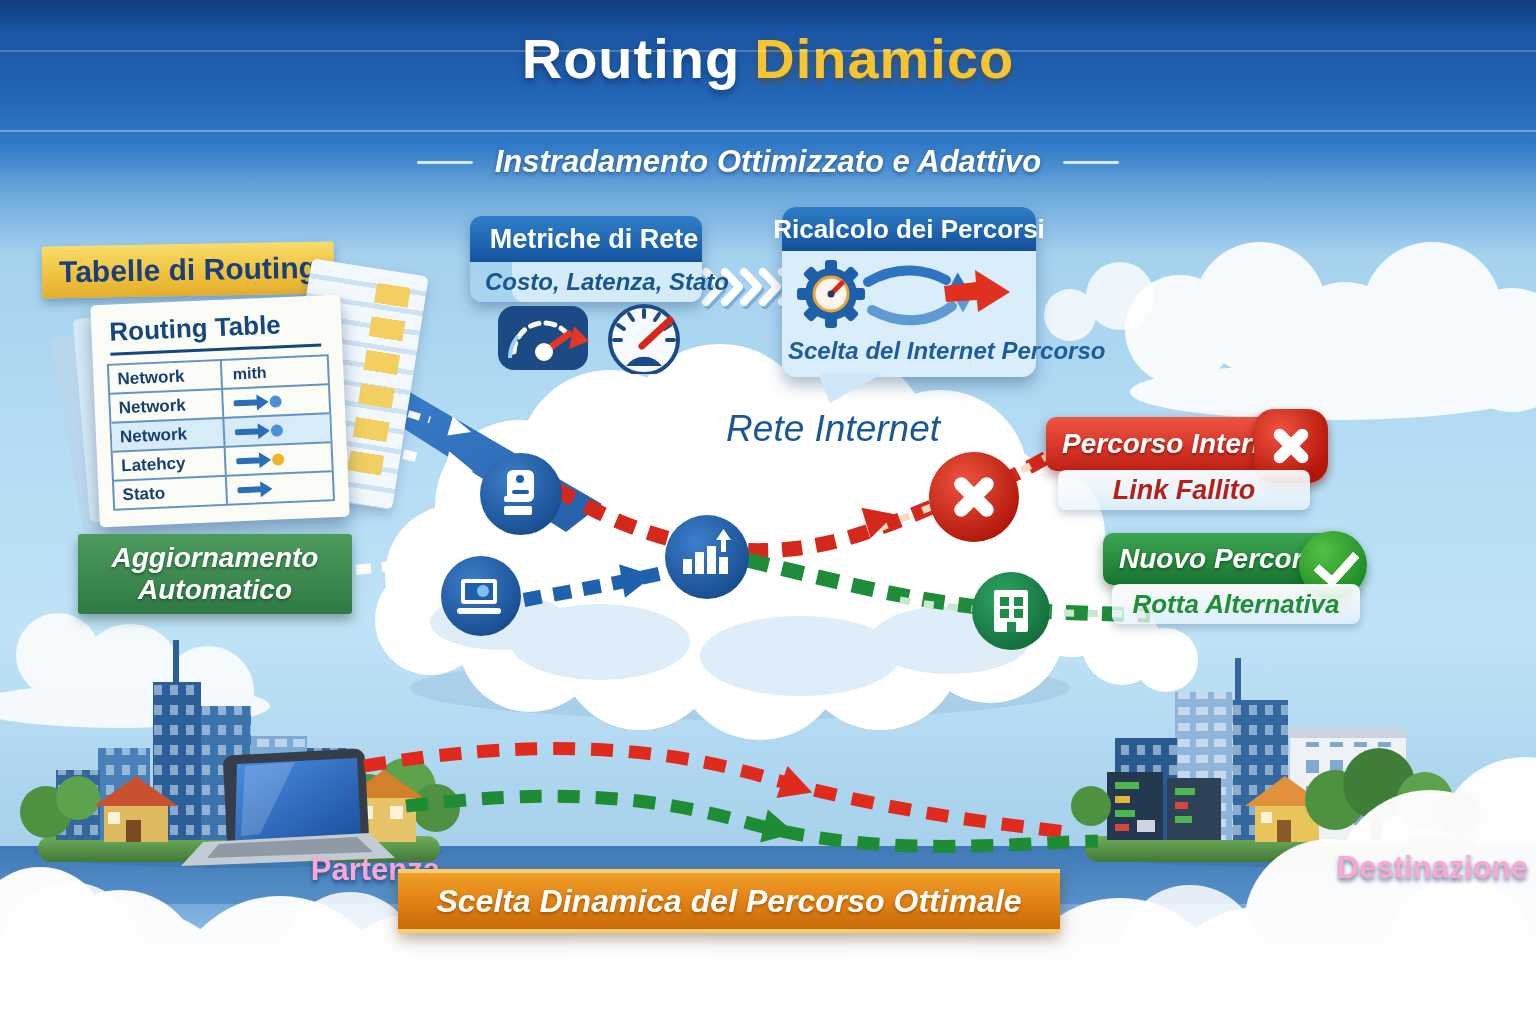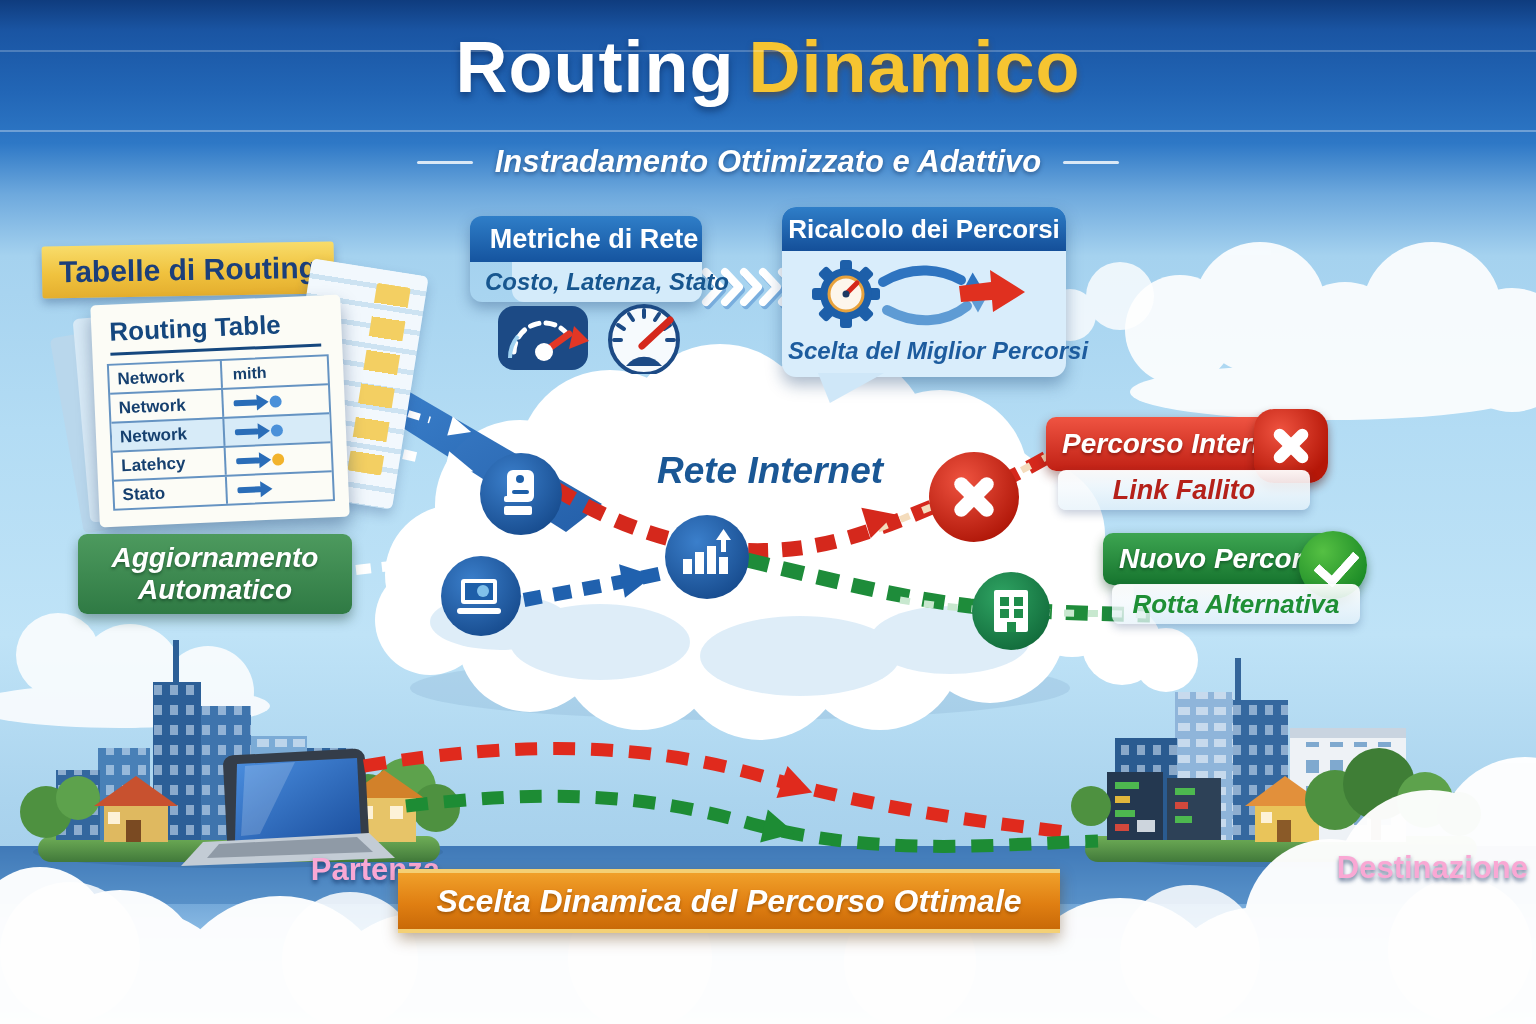--- a/index.html
+++ b/index.html
@@ -10,21 +10,21 @@
     background:linear-gradient(180deg,
       #0f3c7e 0%, #1a55a3 3%, #2266b6 9%, #2e78c6 14%,
       #6ea9dd 19%, #a5d2ef 25%, #b3dcf4 42%, #bfe3f7 62%,
       #abd4ee 78%, #9cc6e6 100%);}
   svg{display:block}
   .layer{position:absolute;left:0;top:0}
   
   .header{position:absolute;left:0;top:0;width:100%;height:200px;text-align:center;}
   .hline{position:absolute;left:0;width:100%;height:2px;background:rgba(255,255,255,.22)}
   .hline.l1{top:50px}.hline.l2{top:130px;background:rgba(255,255,255,.32)}
-  .title{margin:0;padding-top:26px;font-size:72px;font-weight:700;letter-spacing:1px;white-space:nowrap;}
+  .title{margin:0;padding-top:26px;font-size:56px;font-weight:700;letter-spacing:1px;white-space:nowrap;}
   .t-white{color:#ffffff;text-shadow:0 4px 7px rgba(8,35,80,.55);}
   .t-yellow{color:#f6c431;text-shadow:0 4px 6px rgba(110,60,0,.5);margin-left:14px;}
   .subtitle-row{position:absolute;top:144px;left:0;width:100%;display:flex;align-items:center;justify-content:center;gap:22px;}
   .dash{width:56px;height:3px;background:rgba(255,255,255,.8);border-radius:2px;}
   .subtitle{color:#fff;font-size:31px;font-weight:700;font-style:italic;text-shadow:0 2px 4px rgba(8,35,80,.5);white-space:nowrap;}
   
   .yellow-banner{position:absolute;left:42px;top:244px;width:292px;height:52px;
     background:linear-gradient(180deg,#f8dc6a,#f0c23e 55%,#e4ae2e);
     box-shadow:0 5px 10px rgba(30,60,110,.35);transform:rotate(-1deg);
     display:flex;align-items:center;justify-content:center;
@@ -53,48 +53,48 @@
   .tval{width:48%;display:flex;align-items:center;padding-left:10px;gap:12px;
     color:#16406f;font-size:16px;font-weight:700;box-sizing:border-box;}
   .tarrow{display:inline-block;width:24px;height:6px;background:#2a6db8;border-radius:2px;position:relative;}
   .tarrow::after{content:"";position:absolute;right:-11px;top:-5px;
     border-left:12px solid #2a6db8;border-top:8px solid transparent;border-bottom:8px solid transparent;}
   .dot{width:12px;height:12px;border-radius:50%;background:#4a90d9;}
   .dot.gold{background:#f2b32c;}
   
   .green-banner{position:absolute;left:78px;top:534px;width:274px;height:80px;
     background:linear-gradient(180deg,#4d9a5e,#2f7a44);
-    box-shadow:0 6px 12px rgba(25,60,45,.4);border-radius:9px;
+    box-shadow:0 6px 12px rgba(25,60,45,.4);border-radius:3px;
     display:flex;align-items:center;justify-content:center;text-align:center;
     color:#fff;font-size:28px;font-weight:700;font-style:italic;line-height:1.15;
     text-shadow:0 2px 3px rgba(10,50,25,.5);padding:0 24px;box-sizing:border-box;}
   
   .metrics{position:absolute;left:470px;top:216px;width:232px;box-shadow:0 6px 14px rgba(25,60,110,.35);border-radius:12px;}
   .metrics .mhead{height:46px;border-radius:12px 12px 0 0;
     background:linear-gradient(180deg,#2f7ec8,#15549f);
     display:flex;align-items:center;justify-content:center;color:#fff;font-size:27px;font-weight:700;white-space:nowrap;padding-left:16px;}
   .metrics .msub{height:40px;border-radius:0 0 12px 12px;background:#d4ebfa;
     display:flex;align-items:center;justify-content:center;color:#17568f;
     font-size:24px;font-weight:700;font-style:italic;white-space:nowrap;margin-left:42px;}
   .gauges{position:absolute;left:496px;top:298px;width:200px;height:76px;}
   
-  .bubble{position:absolute;left:782px;top:207px;width:284px;background:#d9edfb;
+  .bubble{position:absolute;left:782px;top:207px;width:254px;background:#d9edfb;
     border-radius:14px;box-shadow:0 8px 16px rgba(20,60,110,.35);}
   .bubble .bhead{height:44px;border-radius:14px 14px 0 0;
     background:linear-gradient(180deg,#2f7ec8,#144f99);
     display:flex;align-items:center;justify-content:center;color:#fff;font-size:26px;font-weight:700;white-space:nowrap;}
   .bubble .bbody{height:86px;display:flex;align-items:center;justify-content:center;}
   .bubble .bcap{padding:0 6px 12px;text-align:center;color:#1d5c9e;
     font-size:24px;font-weight:700;font-style:italic;white-space:nowrap;}
   .bubble .tail{position:absolute;left:36px;bottom:-26px;width:66px;height:30px;
     background:#cfe7f8;clip-path:polygon(0 0,100% 0,18% 100%);}
   
-  .cloud-label{position:absolute;left:600px;top:408px;width:340px;text-align:center;
-    color:#1a5795;font-size:37px;font-weight:700;font-style:italic;white-space:nowrap;
-    text-shadow:0 2px 0 rgba(255,255,255,.6);margin-top:42px;}
+  .cloud-label{position:absolute;left:600px;top:408px;width:340px;text-align:right;
+    color:#1a5795;font-size:37px;font-weight:400;font-style:italic;white-space:nowrap;
+    text-shadow:0 2px 0 rgba(255,255,255,.6);}
   
   .ribbon{position:absolute;border-radius:10px;display:flex;align-items:center;
     color:#fff;font-weight:700;font-style:italic;white-space:nowrap;}
   .ribbon-red{left:1046px;top:417px;width:268px;height:54px;padding-left:16px;font-size:28px;
     background:linear-gradient(180deg,#ef5442,#c02014);box-shadow:0 5px 12px rgba(90,15,8,.45);
     text-shadow:0 2px 3px rgba(90,10,5,.55);box-sizing:border-box;}
   .badge-x{position:absolute;right:-14px;top:-8px;width:74px;height:74px;border-radius:20px;
     background:radial-gradient(circle at 35% 30%,#ef5340,#b51708 75%);
     box-shadow:0 5px 10px rgba(80,10,5,.45);}
   .badge-x::before,.badge-x::after{content:"";position:absolute;left:15px;top:31px;width:44px;height:12px;
@@ -544,21 +544,21 @@
         </g>
         <g>
           <path d="M74,30 C104,12 134,18 152,28" stroke="#2e74c0" stroke-width="10" fill="none" stroke-linecap="round"></path>
           <polygon points="0,-12 20,0 0,12" fill="#2e74c0" transform="translate(158,31) rotate(28)"></polygon>
           <path d="M78,58 C108,74 138,70 158,54" stroke="#5e9bd4" stroke-width="10" fill="none" stroke-linecap="round"></path>
           <polygon points="0,-12 20,0 0,12" fill="#5e9bd4" transform="translate(163,50) rotate(-30)"></polygon>
           <polygon points="150,34 182,30 181,18 216,40 184,60 183,48 152,50" fill="#e0301f"></polygon>
         </g>
       </svg>
     </div>
-    <div class="bcap">Scelta del Miglior Percorsi</div>
+    <div class="bcap">Scelta del Internet Percorso</div>
     <div class="tail"></div>
   </div>
 
   <div class="cloud-label">Rete Internet</div>
 
   <div class="ribbon ribbon-red">
     <span>Percorso Interrotto</span>
     <span class="badge-x"></span>
   </div>
   <div class="substrip substrip-red">Link Fallito</div>

